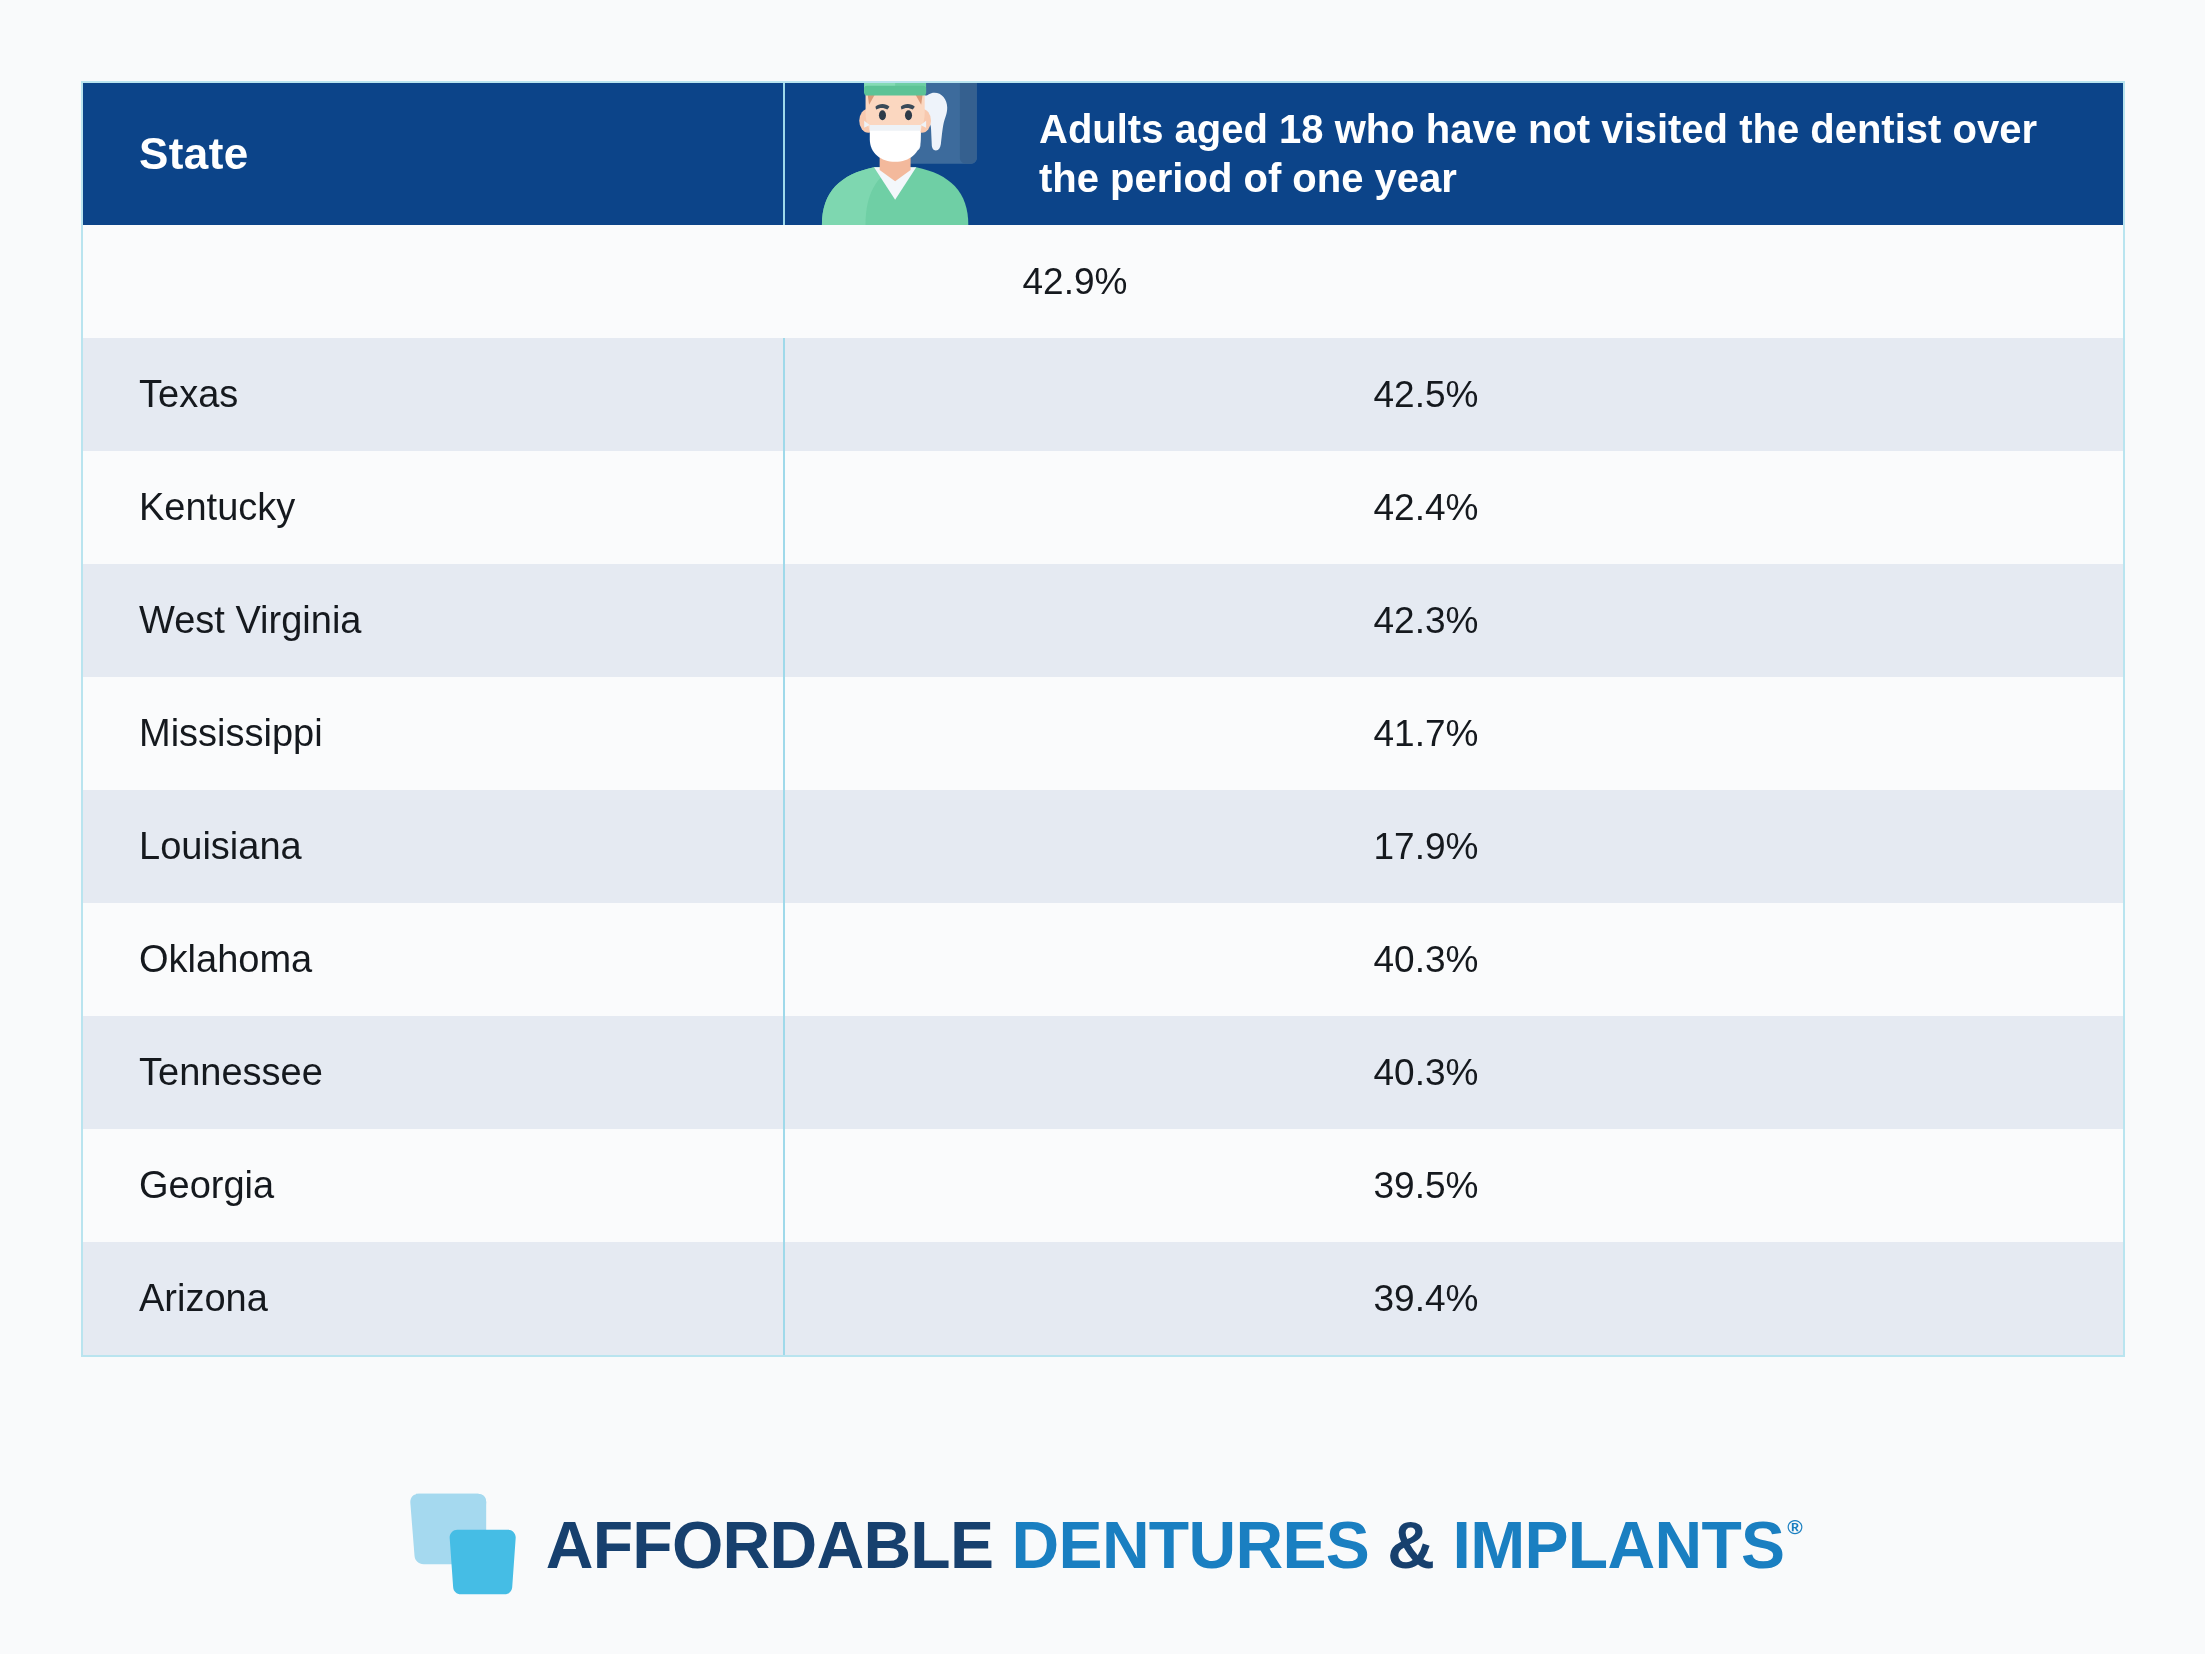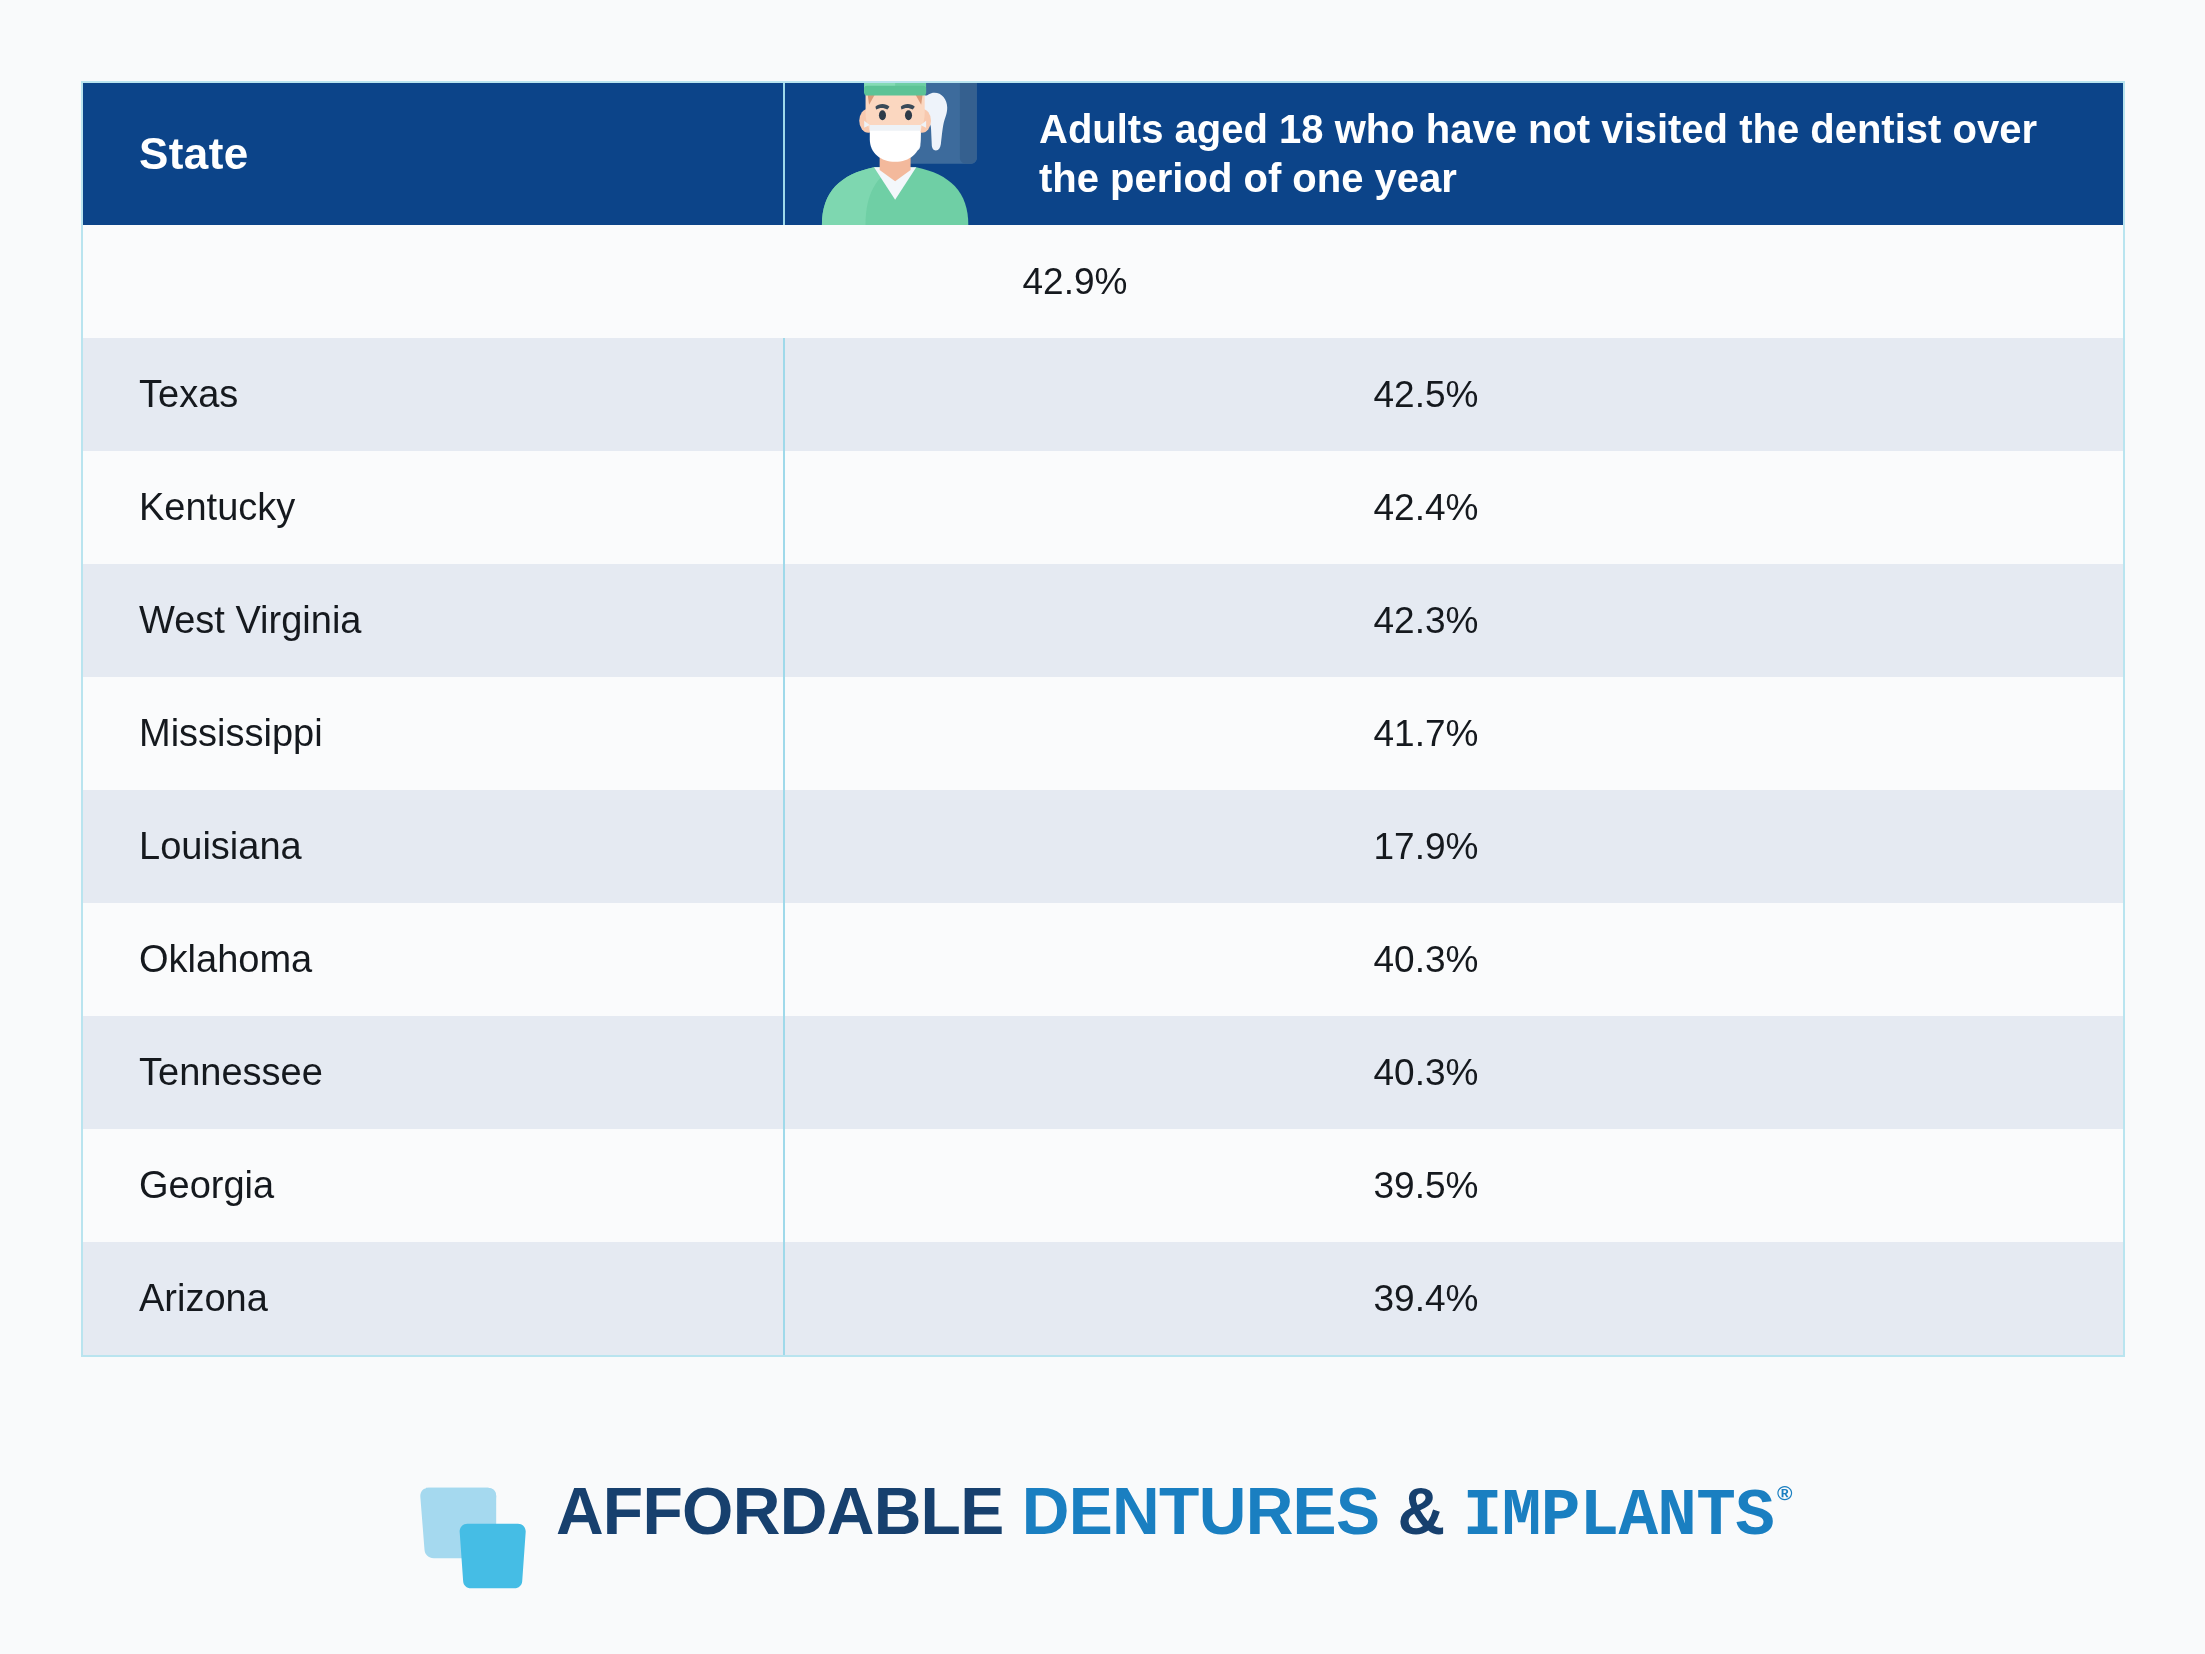--- a/index.html
+++ b/index.html
@@ -113,42 +113,42 @@
   }
 
   
   #footer-logo {
     position: absolute;
     left: 0;
     right: 0;
     top: 1478px;
     height: 134px;
     display: flex;
-    align-items: flex-start;
+    align-items: center;
     justify-content: center;
   }
   #logo-mark {
     width: 120px;
     height: 123px;
     margin-right: 22.6px;
     flex: 0 0 auto;
   }
   #logo-wordmark {
     font-size: 66px;
     font-weight: 700;
     letter-spacing: -0.7px;
     white-space: nowrap;
     line-height: 1;
     display: flex;
     align-items: baseline;
   }
   .wm-affordable { color: #17406e; }
   .wm-dentures   { color: #1a7fc1; margin-left: 18.3px; }
   .wm-amp        { color: #17406e; margin-left: 18.3px; }
-  .wm-implants   { color: #1a7fc1; margin-left: 18.3px; font-family: Liberation Mono, monospace; }
+  .wm-implants   { color: #1a7fc1; margin-left: 18.3px; }
   .wm-reg {
     color: #1a7fc1;
     font-size: 21px;
     font-weight: 700;
     position: relative;
     top: -34px;
     margin-left: 2.8px;
   }
 </style>
 </head>

